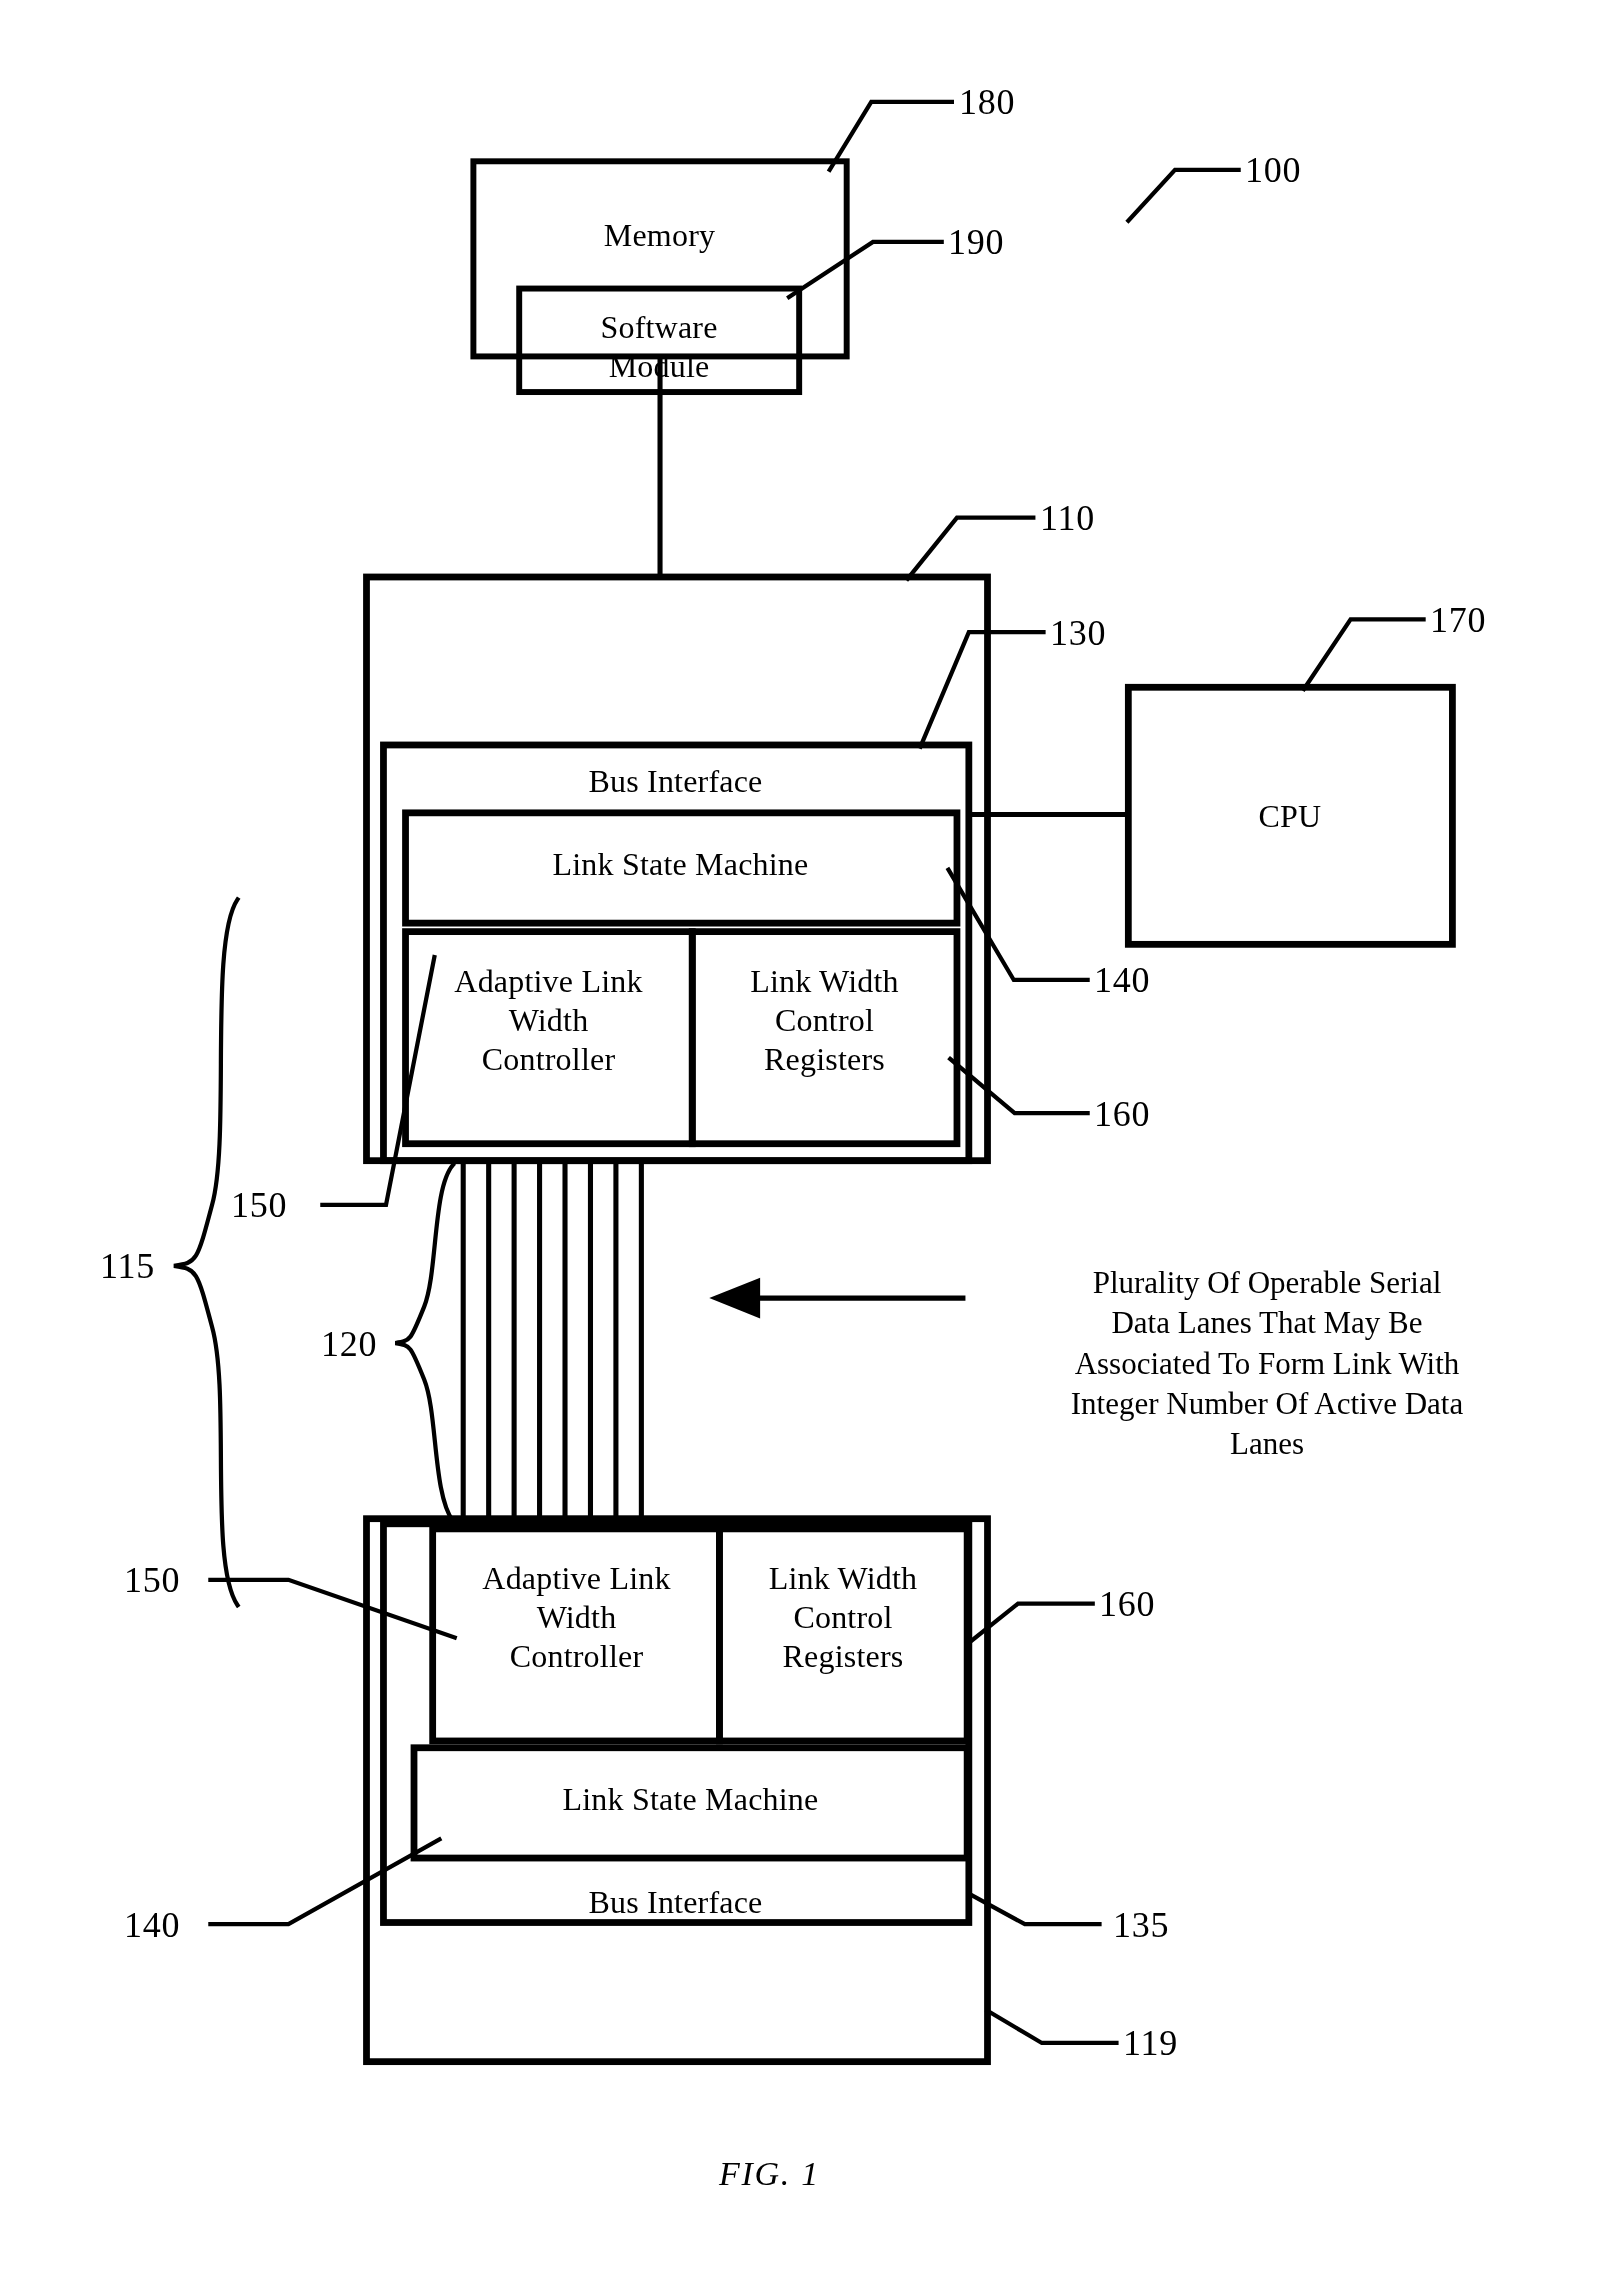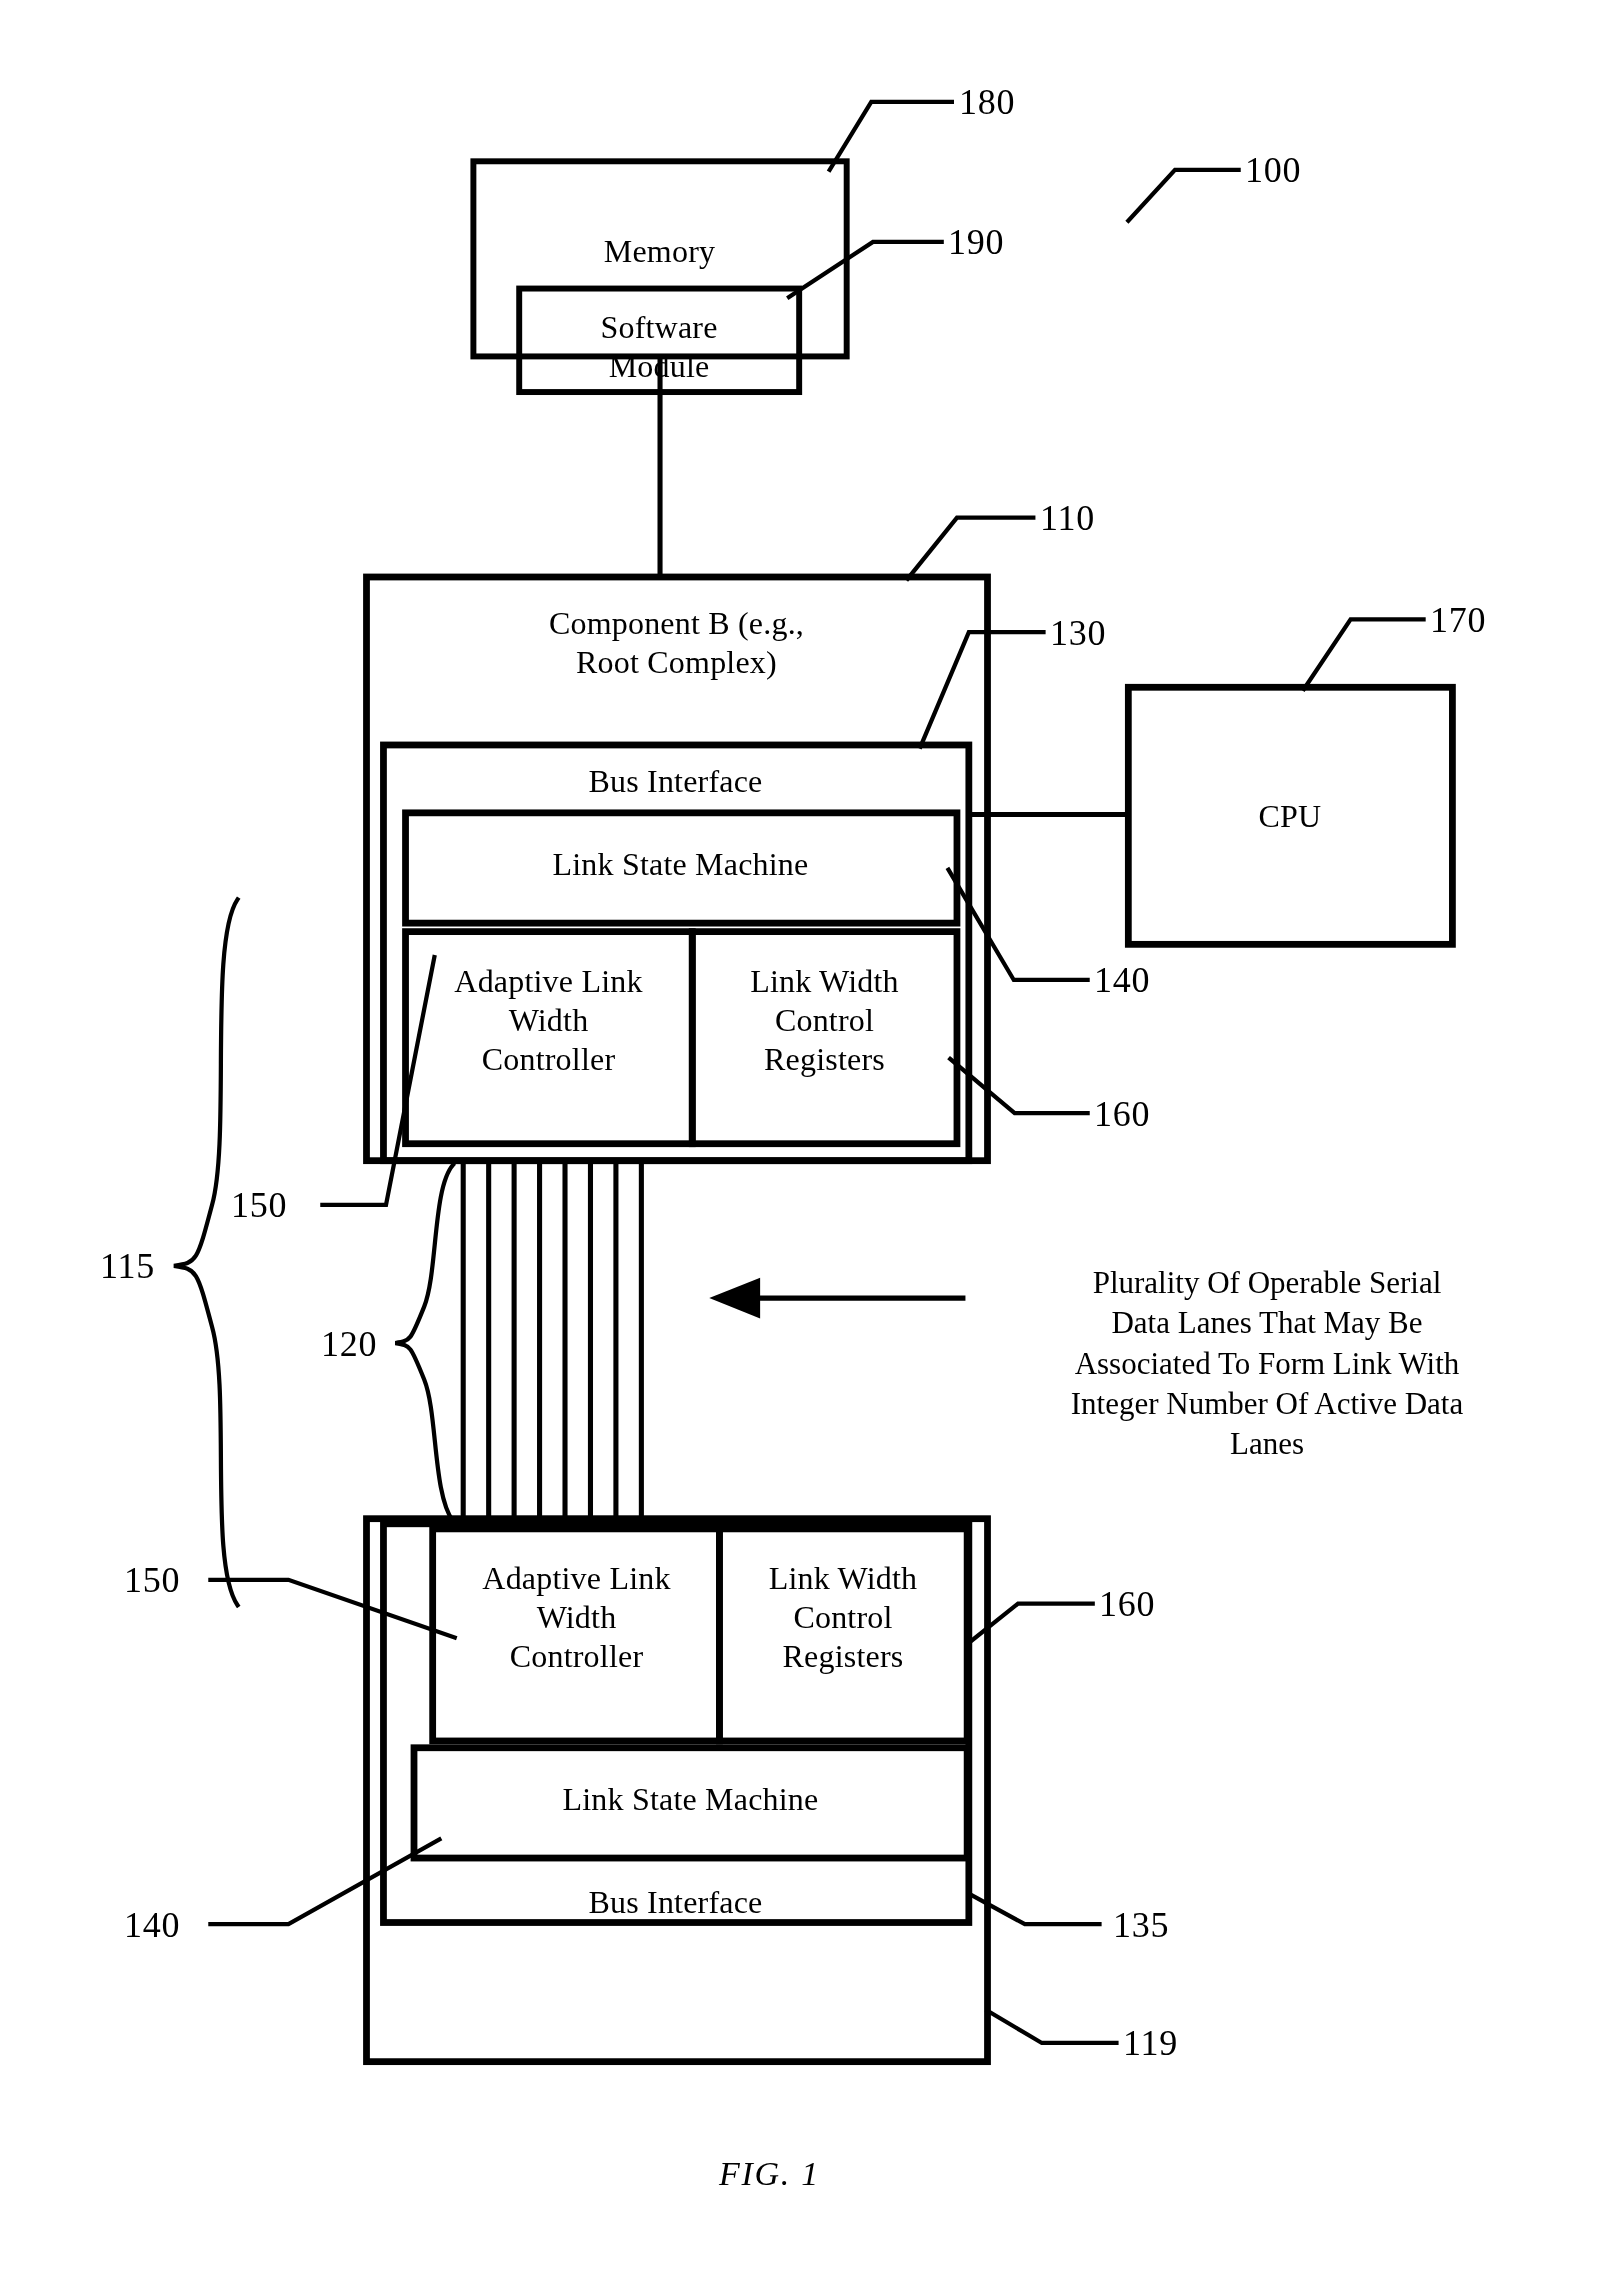--- a/index.html
+++ b/index.html
@@ -142,31 +142,29 @@
       <rect x="848" y="1802" width="292" height="250" stroke-width="8"></rect>
       <path d="M 1140 1938 L 1200 1890 L 1288 1890" stroke-width="5"></path>
       <path d="M 536 1930 L 340 1862 L 248 1862" stroke-width="5"></path>
 
       <rect x="488" y="2060" width="652" height="130" stroke-width="8"></rect>
       <path d="M 518 2168 L 340 2268 L 248 2268" stroke-width="5"></path>
 
     </g>
   </svg>
 
-  <div class="boxlabel" style="left:473px; top:216px; width:373px;margin-top:16px;">Memory</div>
+  <div class="boxlabel" style="left:473px; top:216px; width:373px;">Memory</div>
   <div class="refnum" style="left:959px; top:81px;">180</div>
 
   <div class="boxlabel" style="left:519px; top:308px; width:280px;">Software
 Module</div>
   <div class="refnum" style="left:948px; top:221px;">190</div>
 
   <div class="refnum" style="left:1245px; top:149px;">100</div>
 
-  <div class="boxlabel" style="left:366px; top:604px; width:621px;">Component B (e.g.,
-Root Complex)</div>
   <div class="refnum" style="left:1040px; top:497px;">110</div>
 
   <div class="boxlabel" style="left:383px; top:762px; width:585px;">Bus Interface</div>
   <div class="refnum" style="left:1050px; top:612px;">130</div>
 
   <div class="boxlabel" style="left:405px; top:845px; width:551px;">Link State Machine</div>
   <div class="refnum" style="left:1094px; top:959px;">140</div>
 
   <div class="boxlabel" style="left:405px; top:962px; width:287px;">Adaptive Link
 Width

